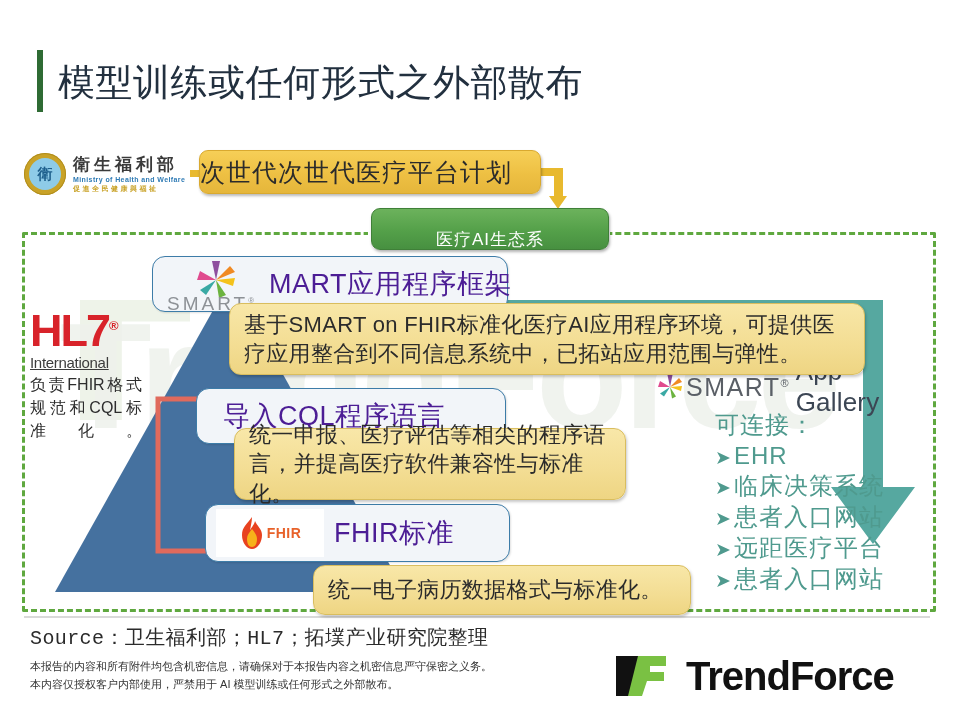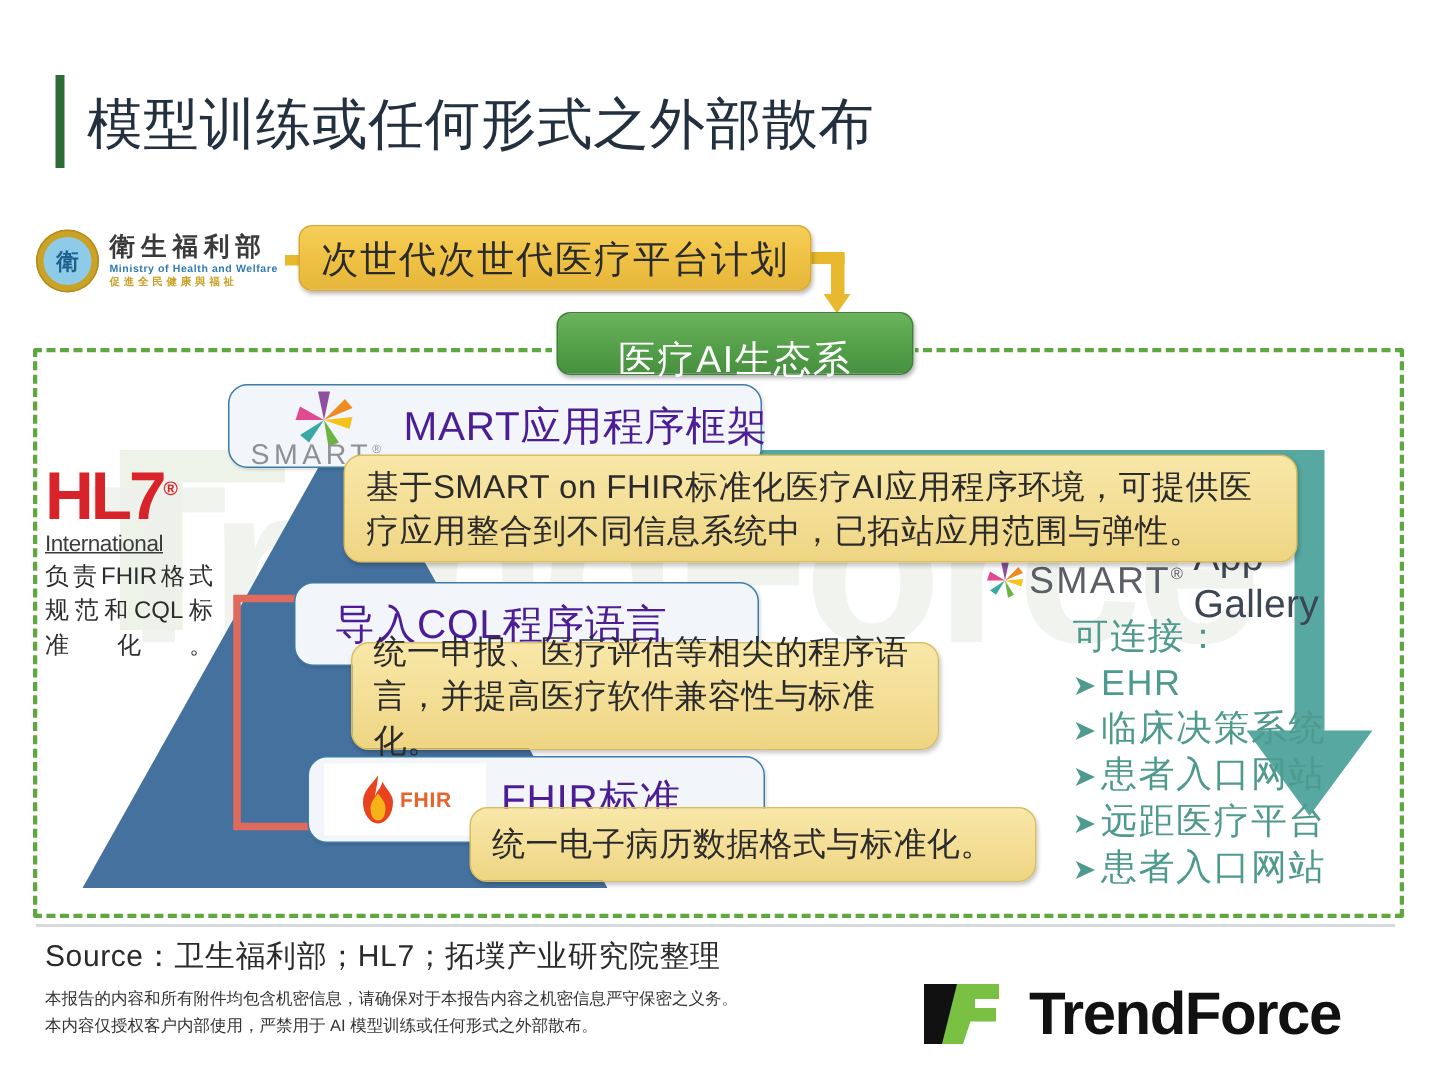--- a/index.html
+++ b/index.html
@@ -59,21 +59,21 @@
   
   .logo-conn{position:absolute;left:190px;top:170px;width:25px;height:7px;background:#e8b92e;z-index:5;}
 
   
   .pill-yellow{
     position:absolute;left:199px;top:150px;width:340px;height:42px;
     border-radius:9px;
     background:linear-gradient(180deg,#f6cf57 0%,#eec043 55%,#e5b63b 100%);
     border:1px solid #d9a92f;
     box-shadow:1px 2px 3px rgba(0,0,0,.28);
-    display:flex;align-items:center;justify-content:center;
+    display:flex;align-items:center;justify-content:flex-start;
     z-index:6;
   }
   .pill-yellow span{font-size:25px;color:#2b2b2b;letter-spacing:1px;}
 
   
   .arrow-y-stem{position:absolute;left:537px;top:168px;width:26px;height:8px;background:#e8b92e;z-index:5;}
   .arrow-y-vert{position:absolute;left:554px;top:168px;width:9px;height:30px;background:#e8b92e;z-index:5;}
   .arrow-y-head{
     position:absolute;left:549px;top:196px;width:0;height:0;
     border-left:9px solid transparent;border-right:9px solid transparent;
@@ -82,21 +82,21 @@
 
   
   .pill-green{
     position:absolute;left:371px;top:208px;width:236px;height:40px;
     border-radius:9px;
     background:linear-gradient(180deg,#6cb25c 0%,#54a049 55%,#479040 100%);
     border:1px solid #3f8038;
     box-shadow:1px 2px 3px rgba(0,0,0,.3);
     display:flex;align-items:center;justify-content:center;z-index:8;
   }
-  .pill-green span{font-size:25px;color:#ffffff;letter-spacing:1px;margin-top:20px;}
+  .pill-green span{font-size:17px;color:#ffffff;letter-spacing:1px;margin-top:20px;}
 
   
   .dashed-box{
     position:absolute;left:22px;top:232px;width:908px;height:374px;
     border:3px dashed #5fa83f;border-radius:2px;
     z-index:2;background:transparent;
   }
   .dash-mask{position:absolute;left:368px;top:226px;width:242px;height:14px;background:#ffffff;z-index:3;}
 
   
@@ -152,37 +152,37 @@
     position:absolute;
     background:linear-gradient(180deg,#f8e7a8 0%,#f3dd93 60%,#eed583 100%);
     border:1.5px solid #d9bd5e;border-radius:12px;z-index:9;
     box-shadow:1px 2px 3px rgba(0,0,0,.22);
     display:flex;align-items:center;
     padding:24px 14px;box-sizing:border-box;
   }
   .callout span{font-size:22px;color:#2b2b2b;line-height:1.32;letter-spacing:.3px;}
   .callout-smart{left:229px;top:303px;width:636px;height:72px;}
   .callout-cql{left:234px;top:428px;width:392px;height:72px;}
-  .callout-fhir{left:313px;top:538px;width:378px;height:38px;}
+  .callout-fhir{left:313px;top:565px;width:378px;height:38px;}
 
   
   .gallery{position:absolute;left:655px;top:370px;z-index:6;width:270px;}
   .gallery-head{display:flex;align-items:center;height:34px;}
   .gal-pin{width:30px;height:30px;flex:none;}
   .gal-word{font-size:25px;color:#5a5f66;letter-spacing:1.5px;margin-left:1px;font-family:"Liberation Sans",sans-serif;}
   .gal-word sup{font-size:11px;vertical-align:super;letter-spacing:0;}
   .gal-app{font-size:26px;color:#3c4654;margin-left:7px;letter-spacing:.2px;}
   .gal-list{margin-top:6px;margin-left:60px;}
   .gal-lead{font-size:24px;color:#4f9a8e;line-height:1.28;letter-spacing:1px;}
   .gal-item{font-size:24px;color:#4f9a8e;line-height:1.28;letter-spacing:1px;display:flex;align-items:baseline;}
   .gal-bullet{color:#4f9a8e;margin-right:2px;font-size:19px;}
 
   
   .src-rule{position:absolute;left:24px;top:616px;width:906px;height:2px;background:#d9d9d9;z-index:5;}
-  .source{position:absolute;left:30px;top:624px;font-size:20px;color:#2b2b2b;z-index:5;letter-spacing:.4px;}
+  .source{position:absolute;left:30px;top:624px;font-size:20px;color:#2b2b2b;z-index:5;letter-spacing:.4px;font-family:Liberation Mono, monospace;}
   .disc{position:absolute;left:30px;top:658px;font-size:11px;color:#333;line-height:1.6;z-index:5;}
   .tf-logo{position:absolute;left:614px;top:648px;width:320px;height:56px;z-index:5;display:flex;align-items:center;}
   .tf-word{font-size:40px;font-weight:bold;color:#111;letter-spacing:-1px;margin-left:10px;}
 </style>
 </head>
 <body>
 
 <div id="slide">
 
   <div class="wm-mark"></div>

